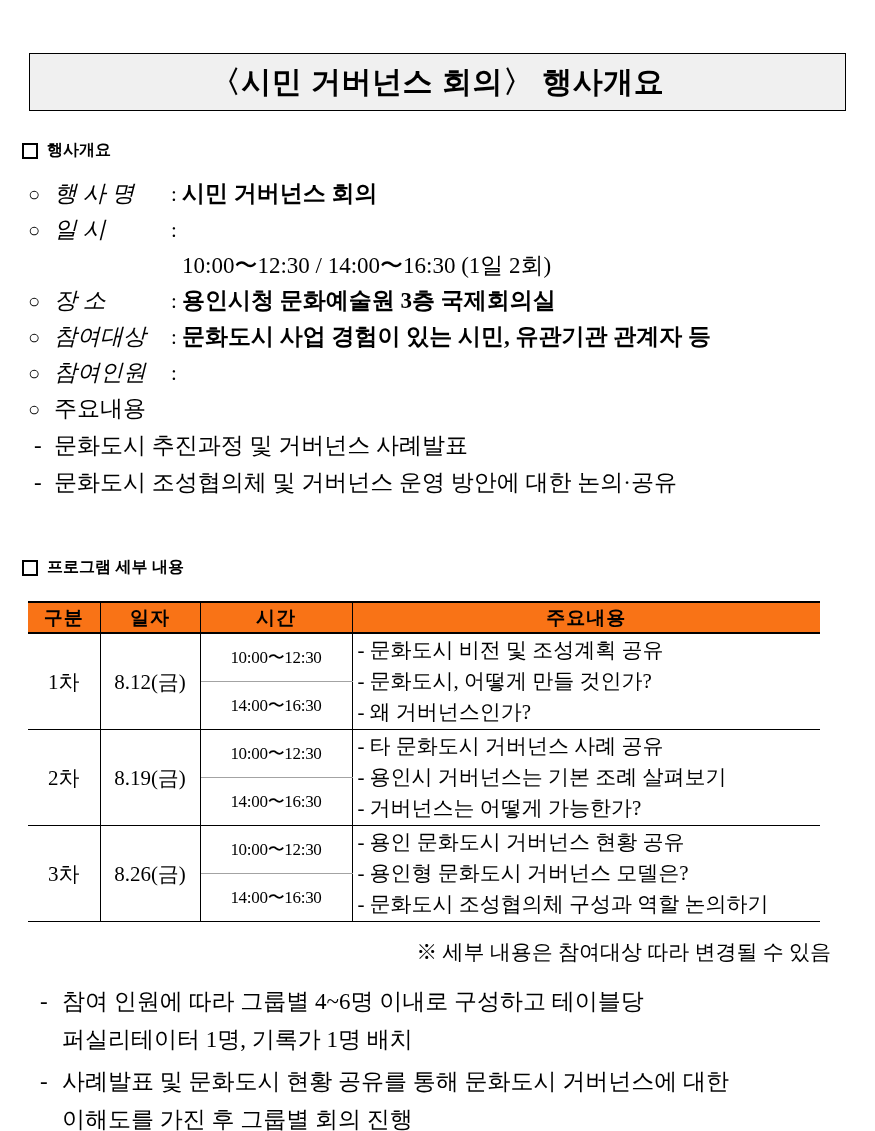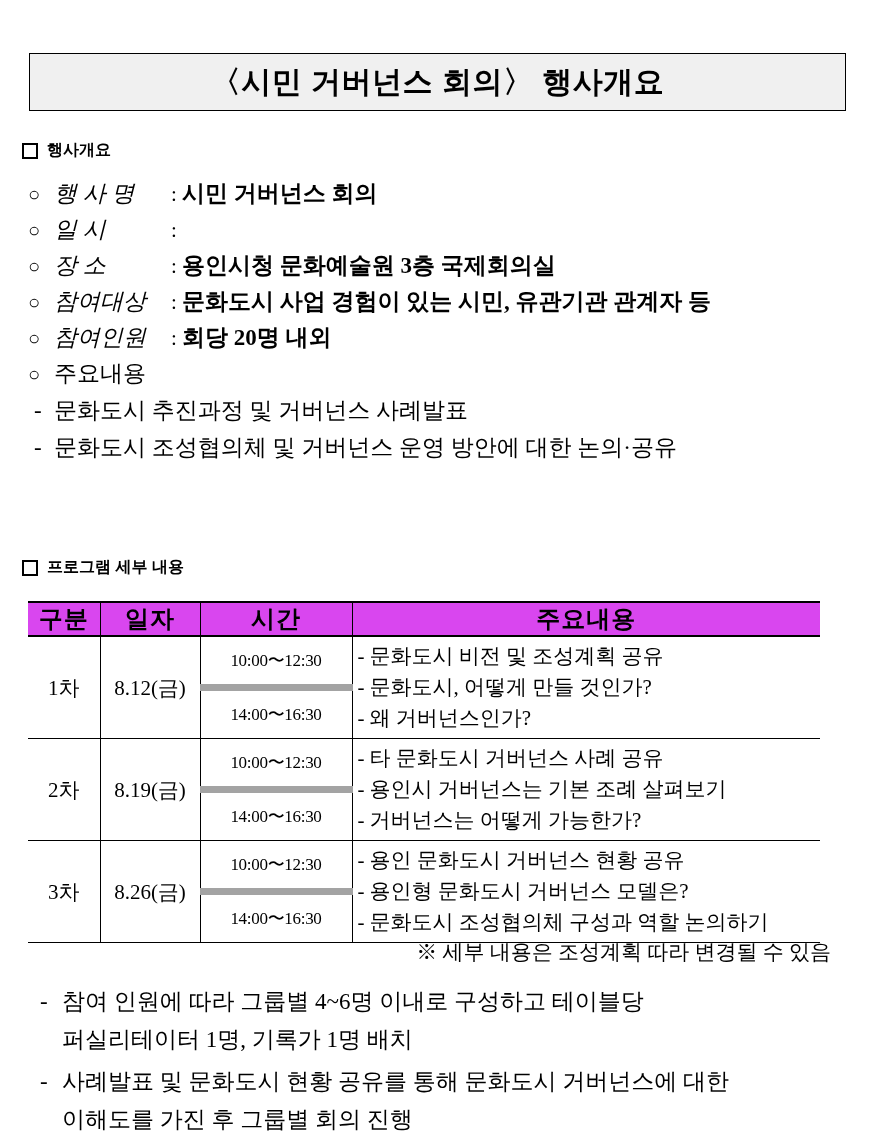--- a/index.html
+++ b/index.html
@@ -126,26 +126,26 @@
   }
   .prog-table th, .prog-table td {
     border-left: 1px solid #000;
     border-right: 1px solid #000;
     padding: 0;
     text-align: center;
     vertical-align: middle;
     font-weight: normal;
   }
   .prog-table thead th {
-    background: #d946ef;
+    background: #f97316;
     border-top: 2px solid #000;
     border-bottom: 2.5px solid #000;
     font-family: "Liberation Sans", "DejaVu Sans", sans-serif;
     font-weight: bold;
-    font-size: 24px;
+    font-size: 19px;
     height: 29px;
     letter-spacing: 1px;
     margin-top: 28px;
   }
   .prog-table th.edge-l, .prog-table td.edge-l { border-left: none; }
   .prog-table th.edge-r, .prog-table td.edge-r { border-right: none; }
 
   .c-gubun   { width: 72px; }
   .c-ilja    { width: 100px; }
   .c-sigan   { width: 152px; }
@@ -153,21 +153,21 @@
 
   .cell-gubun, .cell-ilja {
     font-size: 21px;
     border-bottom: 1.6px solid #000;
   }
   .cell-time {
     font-size: 17px;
     height: 47px;
     letter-spacing: -0.3px;
   }
-  .cell-time.first { border-bottom: 7px solid #a3a3a3; }
+  .cell-time.first { border-bottom: 1px solid #a3a3a3; }
   .cell-time.last  { border-bottom: 1.6px solid #000; }
   .cell-content {
     text-align: left;
     padding: 5px 0 5px 13px;
     border-bottom: 1.6px solid #000;
   }
   .cell-content .line {
     font-size: 21px;
     line-height: 31px;
     white-space: nowrap;
@@ -229,40 +229,43 @@
       <span class="ov-label">행 사 명</span>
       <span class="ov-colon">:</span>
       <span class="ov-value">시민 거버넌스 회의</span>
     </div>
 
     <div class="ov-row">
       <span class="ov-bullet">○</span>
       <span class="ov-label">일    시</span>
       <span class="ov-colon">:</span>
     </div>
+    <div class="ov-cont">
+      <span class="sp"></span>
+      <span>10:00〜12:30 / 14:00〜16:30 (1일 2회)</span>
+    </div>
 
     <div class="ov-row">
       <span class="ov-bullet">○</span>
       <span class="ov-label">장    소</span>
       <span class="ov-colon">:</span>
       <span class="ov-value">용인시청 문화예술원 3층 국제회의실</span>
     </div>
 
     <div class="ov-row">
       <span class="ov-bullet">○</span>
       <span class="ov-label wide">참여대상</span>
       <span class="ov-colon">:</span>
       <span class="ov-value">문화도시 사업 경험이 있는 시민, 유관기관 관계자 등</span>
     </div>
 
     <div class="ov-row">
       <span class="ov-bullet">○</span>
       <span class="ov-label wide">참여인원</span>
       <span class="ov-colon">:</span>
-      <span class="ov-value">회당 20명 내외</span>
     </div>
 
     <div class="ov-row">
       <span class="ov-bullet">○</span>
       <span>주요내용</span>
     </div>
 
     <div class="dash-row">
       <span class="dash">-</span>
       <span>문화도시 추진과정 및 거버넌스 사례발표</span>
@@ -359,21 +362,21 @@
             <span>문화도시 조성협의체 구성과 역할 논의하기</span>
           </div>
         </td>
       </tr>
       <tr>
         <td class="cell-time last">14:00〜16:30</td>
       </tr>
     </tbody>
   </table>
 
-  <div class="footnote">※ 세부 내용은 조성계획 따라 변경될 수 있음</div>
+  <div class="footnote">※ 세부 내용은 참여대상 따라 변경될 수 있음</div>
 
   <div class="bottom-notes">
     <div class="bn-item">
       <div class="bn-line1">
         <span class="dash">-</span>
         <span>참여 인원에 따라 그룹별 4~6명 이내로 구성하고 테이블당</span>
       </div>
       <div class="bn-line2">퍼실리테이터 1명, 기록가 1명 배치</div>
     </div>
     <div class="bn-item">

